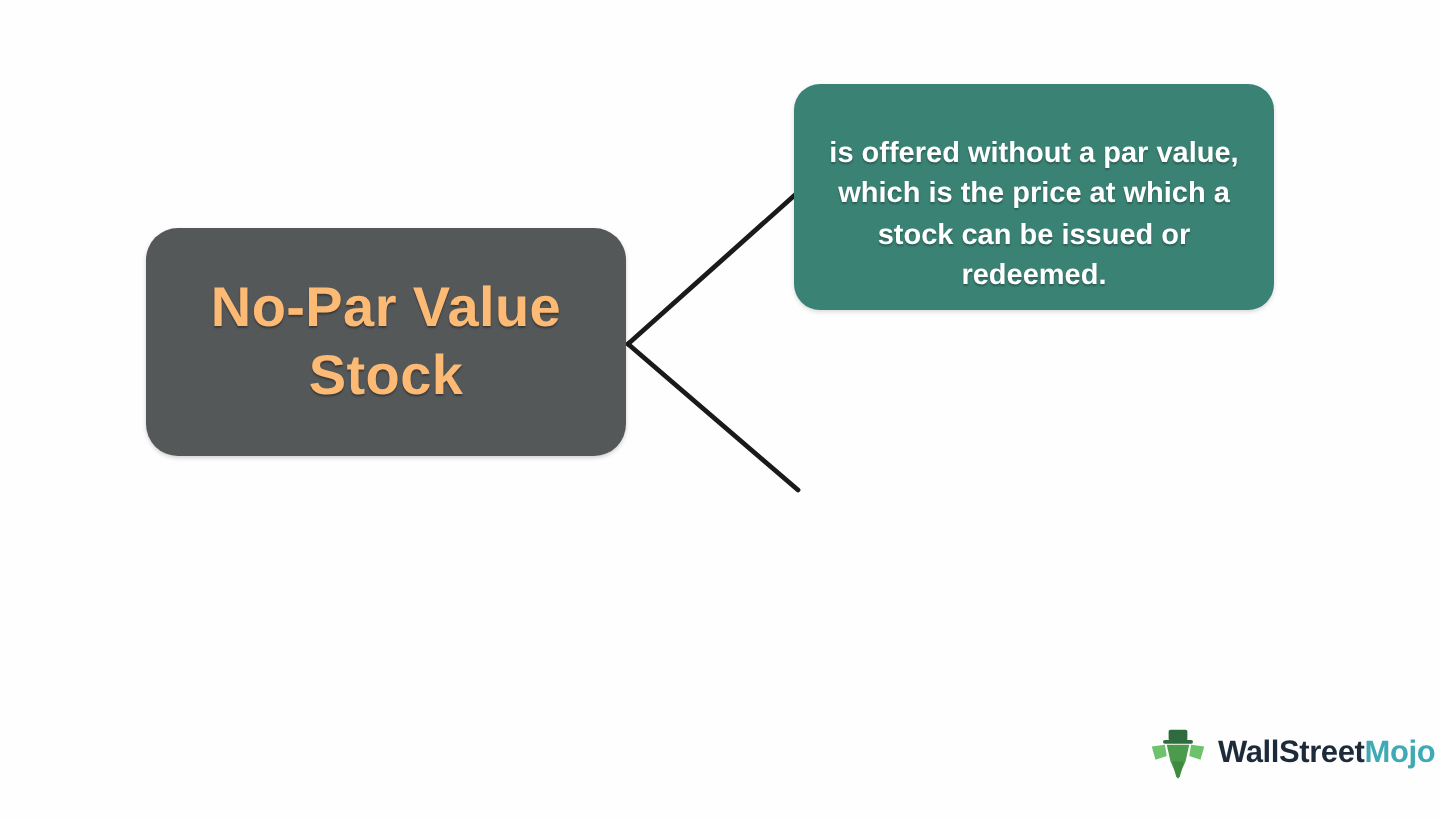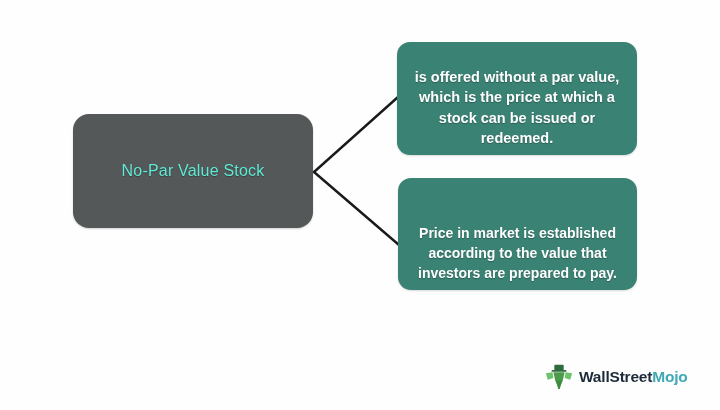--- a/index.html
+++ b/index.html
@@ -37,23 +37,23 @@
     height: 114px;
     background: #555859;
     border-radius: 16px;
     display: flex;
     align-items: center;
     justify-content: center;
     box-sizing: border-box;
     box-shadow: 0 1px 2px rgba(0,0,0,0.18);
   }
   .root-label {
-    color: #5eead4;
-    font-size: 16px;
-    font-weight: normal;
+    color: #fdba74;
+    font-size: 28px;
+    font-weight: bold;
     letter-spacing: 0.2px;
     text-align: center;
     line-height: 1.2;
     text-shadow: 0 1px 1px rgba(0,0,0,0.35);
   }
 
   
   .leaf-node {
     position: absolute;
     background: #3a8274;
@@ -85,21 +85,21 @@
     text-align: center;
     text-shadow: 0 1px 1px rgba(0,0,0,0.28);
   }
   .leaf-node.n2 .leaf-label {
     font-size: 14px;
   }
 
   
   .brand {
     position: absolute;
-    left: 544px;
+    left: 574px;
     top: 361px;
     display: flex;
     align-items: center;
     height: 32px;
   }
   .brand-mark {
     width: 30px;
     height: 30px;
     flex: 0 0 auto;
     margin-right: 5px;
@@ -124,23 +124,20 @@
   </svg>
 
   <div class="root-node">
     <span class="root-label">No-Par Value Stock</span>
   </div>
 
   <div class="leaf-node n1">
     <span class="leaf-label">is offered without a par value, which is the price at which a stock can be issued or redeemed.</span>
   </div>
 
-  <div class="leaf-node n2">
-    <span class="leaf-label">Price in market is established according to the value that investors are prepared to pay.</span>
-  </div>
 
   <div class="brand">
     <svg class="brand-mark" viewBox="0 0 64 64" aria-hidden="true">
 
       <rect x="22" y="6" width="20" height="12" rx="2" fill="#2e6b3e"></rect>
       <rect x="16" y="17" width="32" height="4" rx="2" fill="#2e6b3e"></rect>
 
       <path d="M4 24 L18 22 L20 34 L8 38 Z" fill="#6cc36c"></path>
       <path d="M60 24 L46 22 L44 34 L56 38 Z" fill="#6cc36c"></path>
 

